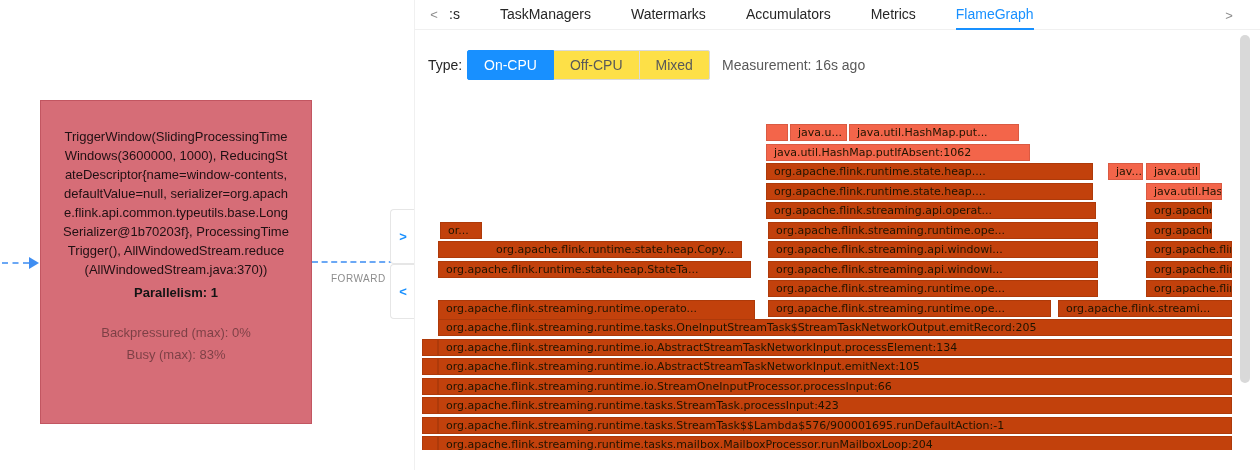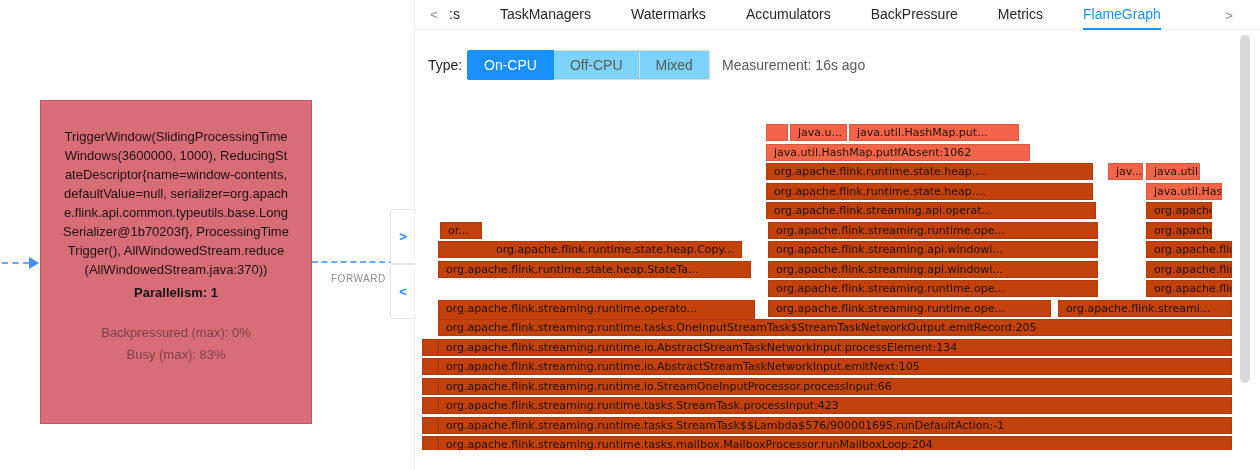--- a/index.html
+++ b/index.html
@@ -30,21 +30,21 @@
   .tab-scroll{width:18px;display:flex;align-items:center;justify-content:center;
               color:#8c8c8c;font-size:13px;cursor:pointer;}
   .tab-scroll.right{position:absolute;right:22px;top:0;height:30px;}
   .tab-list{display:flex;gap:40px;margin-left:6px;}
   .tab{font-size:14px;line-height:28px;height:28px;color:#262626;white-space:nowrap;cursor:pointer;}
   .tab.active{color:#1890ff;border-bottom:2px solid #1890ff;font-weight:500;}
 
   
   .type-label{position:absolute;left:428px;top:50px;font-size:14px;line-height:30px;color:#262626;}
   .seg-group{position:absolute;left:467px;top:50px;display:flex;}
-  .seg{height:30px;line-height:28px;box-sizing:border-box;padding:0 16px;background:#7dd3fc;
+  .seg{height:30px;line-height:28px;box-sizing:border-box;padding:0 16px;background:#fde047;
        border:1px solid #d9d9d9;color:#595959;font-size:14px;cursor:pointer;}
   .seg + .seg{margin-left:-1px;}
   .seg:first-child{border-radius:2px 0 0 2px;}
   .seg:last-child{border-radius:0 2px 2px 0;}
   .seg.selected{background:#1890ff;border-color:#1890ff;color:#fff;position:relative;z-index:1;}
   .measurement{position:absolute;left:722px;top:50px;font-size:14px;line-height:30px;color:#595959;}
 
   
   .flame{position:absolute;left:420px;top:124px;width:814px;height:326px;overflow:hidden;}
   .frame{position:absolute;height:17px;box-sizing:border-box;border:1px solid rgba(0,0,0,.10);
@@ -85,21 +85,20 @@
   </div>
   <div class="pane-divider"></div>
 
   <div class="tabbar">
     <div class="tab-scroll">&lt;</div>
     <div class="tab-list">
         <div class="tab">:s</div>
         <div class="tab">TaskManagers</div>
         <div class="tab">Watermarks</div>
         <div class="tab">Accumulators</div>
-        <div class="tab">BackPressure</div>
         <div class="tab">Metrics</div>
         <div class="tab active">FlameGraph</div>
       </div>
   </div>
   <div class="tab-scroll right">&gt;</div>
 
   <div class="type-label">Type:</div>
   <div class="seg-group">
       <div class="seg selected">On-CPU</div>
       <div class="seg">Off-CPU</div>

